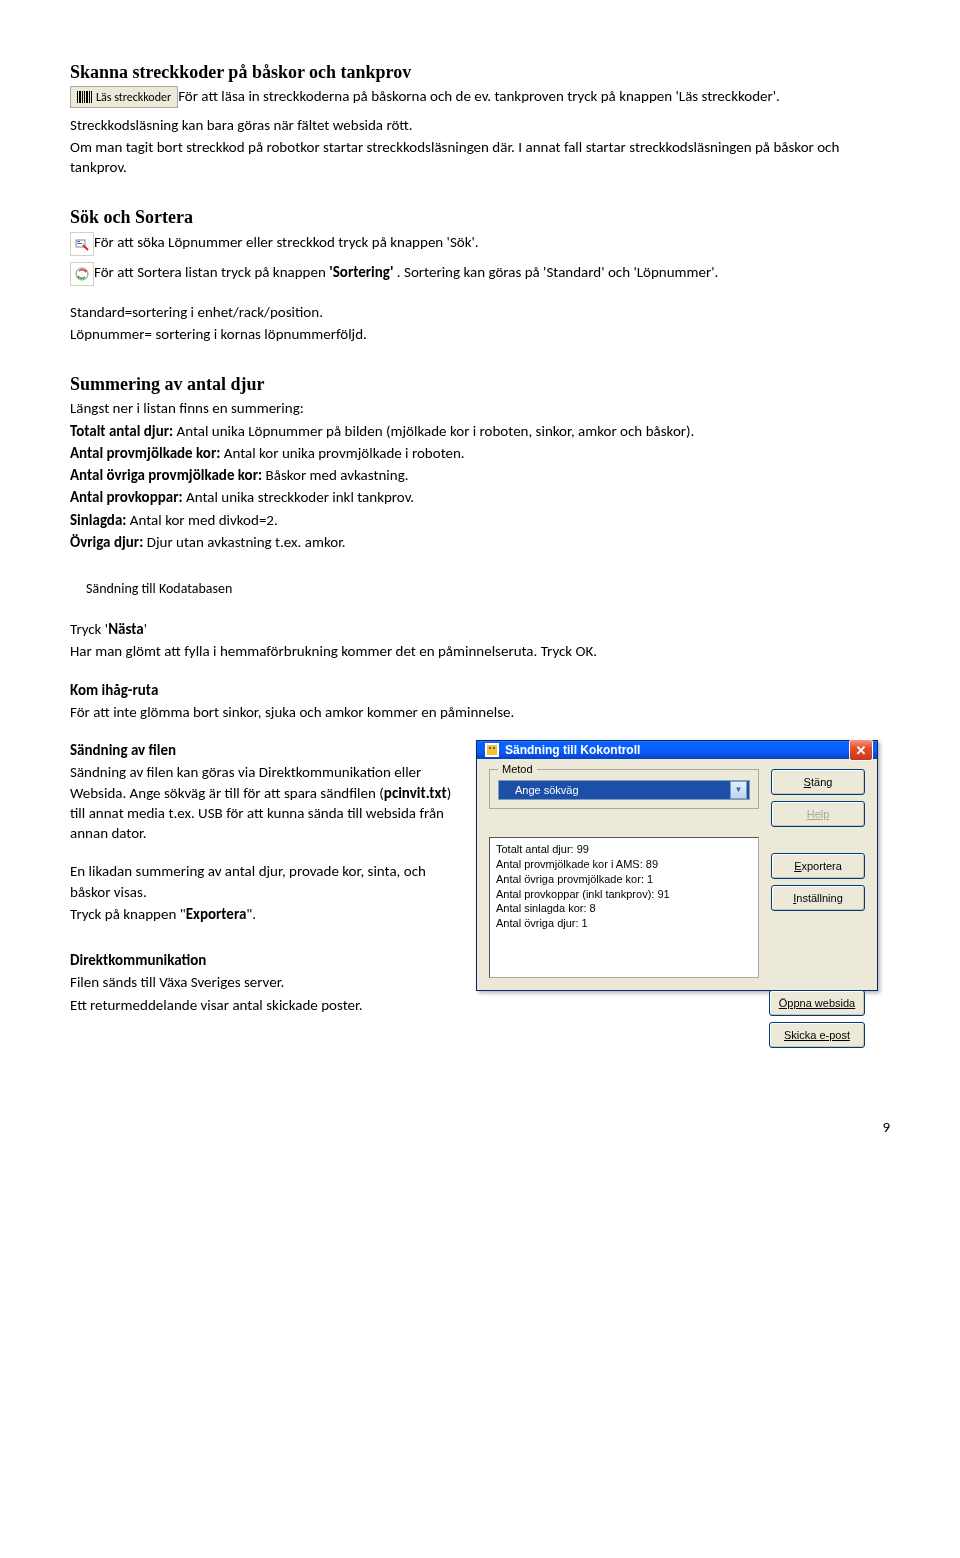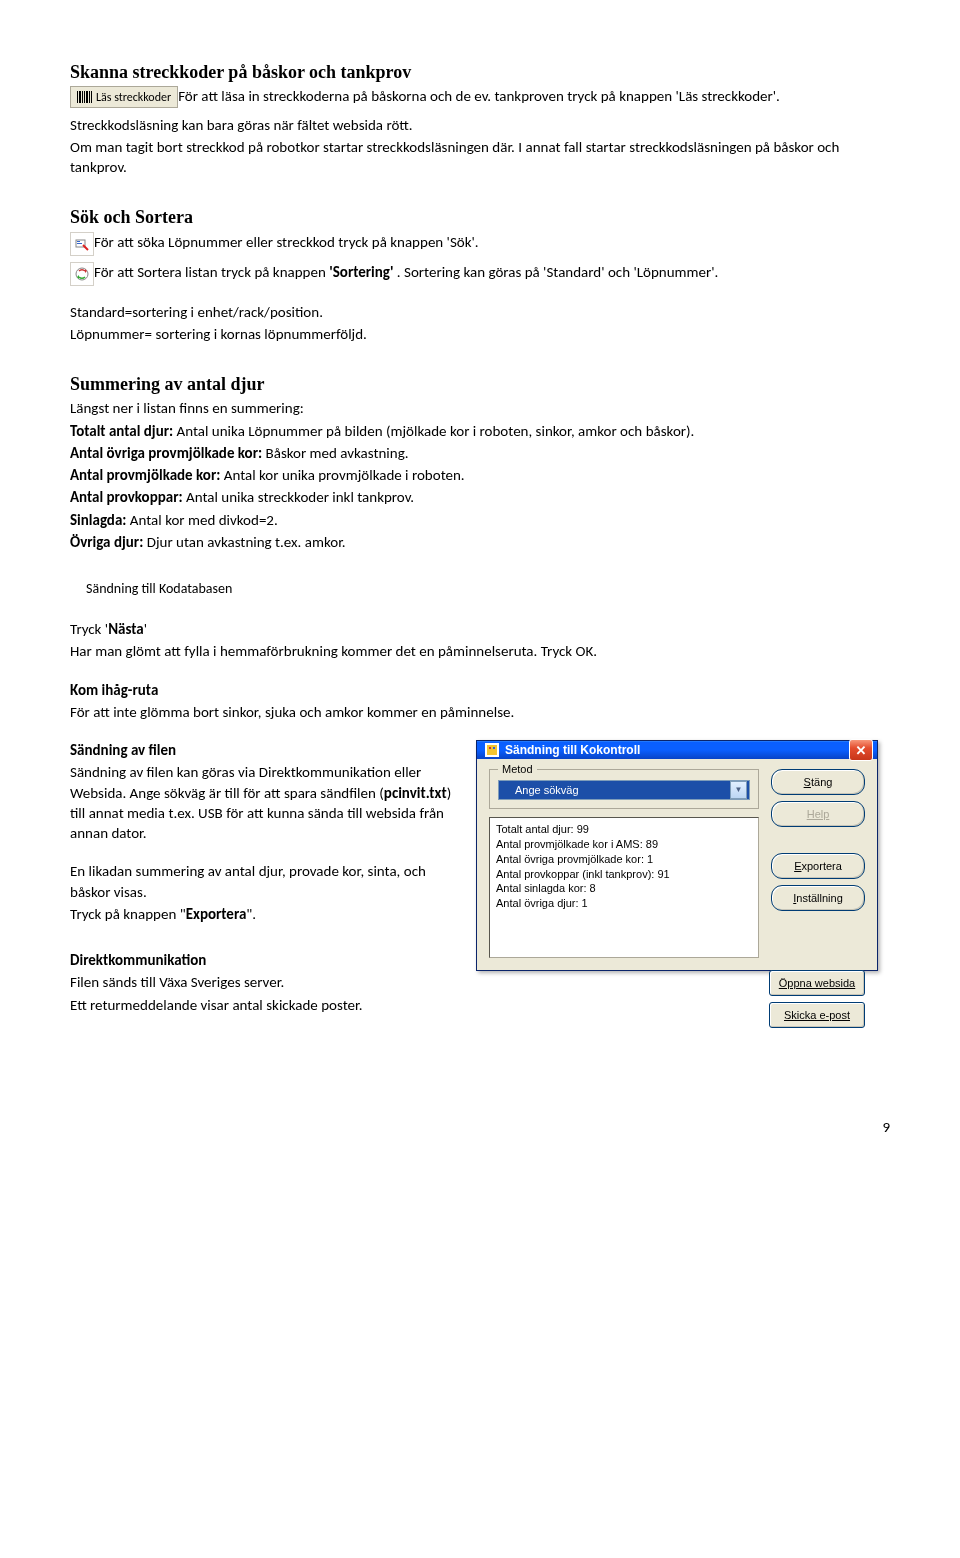--- a/index.html
+++ b/index.html
@@ -138,21 +138,21 @@
   .dialog-right {
     flex: 0 0 94px;
     display: flex;
     flex-direction: column;
     gap: 6px;
   }
   .fieldset {
     border: 1px solid #aca899;
     padding: 10px 8px 8px 8px;
     position: relative;
-    margin-bottom: 8px;
+    margin-bottom: 28px;
   }
   .fieldset-label {
     position: absolute;
     top: -8px;
     left: 8px;
     background: #ece9d8;
     padding: 0 4px;
     font-size: 11px;
   }
   .dropdown {
@@ -184,21 +184,21 @@
     border: 1px inset #aca899;
     padding: 4px 6px;
     font-size: 11px;
     line-height: 1.35;
     height: 141px;
     box-sizing: border-box;
   }
   .winbtn {
     background: #ece9d8;
     border: 1px solid #003c74;
-    border-radius: 11px;
+    border-radius: 3px;
     box-shadow: inset 1px 1px 0 #fff, inset -1px -1px 0 #c7c5b8;
     height: 24px;
     display: flex;
     align-items: center;
     justify-content: center;
     font-size: 11px;
     color: #000;
   }
   .winbtn.disabled {
     color: #aca899;
@@ -290,22 +290,22 @@
   </div>
   <div style="height:10px"></div>
   <p>Standard=sortering i enhet/rack/position.</p>
   <p>Löpnummer= sortering i kornas löpnummerföljd.</p>
 </div>
 
 <div class="section">
   <h2>Summering av antal djur</h2>
   <p>Längst ner i listan finns en summering:</p>
   <p><span class="bold">Totalt antal djur:</span><span> Antal unika Löpnummer på bilden (mjölkade kor i roboten, sinkor, amkor och båskor).</span></p>
+  <p><span class="bold">Antal provmjölkade kor:</span><span> Antal kor unika provmjölkade i roboten.</span></p>
   <p><span class="bold">Antal övriga provmjölkade kor:</span><span> Båskor med avkastning.</span></p>
-  <p><span class="bold">Antal provmjölkade kor:</span><span> Antal kor unika provmjölkade i roboten.</span></p>
   <p><span class="bold">Antal provkoppar:</span><span> Antal unika streckkoder inkl tankprov.</span></p>
   <p><span class="bold">Sinlagda:</span><span> Antal kor med divkod=2.</span></p>
   <p><span class="bold">Övriga djur:</span><span> Djur utan avkastning t.ex. amkor.</span></p>
 </div>
 
 <div class="section">
   <h3>Sändning till Kodatabasen</h3>
   <div style="height:18px"></div>
   <p><span>Tryck '</span><span class="bold">Nästa</span><span>'</span></p>
   <p>Har man glömt att fylla i hemmaförbrukning kommer det en påminnelseruta. Tryck OK.</p>

